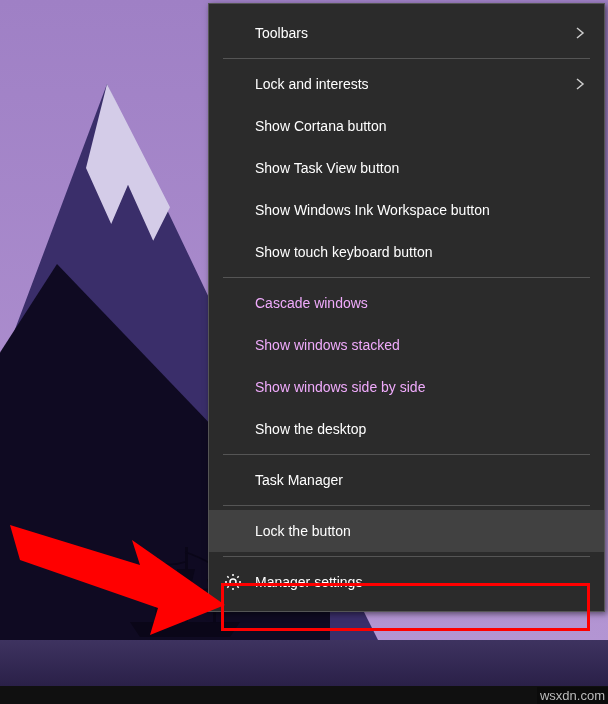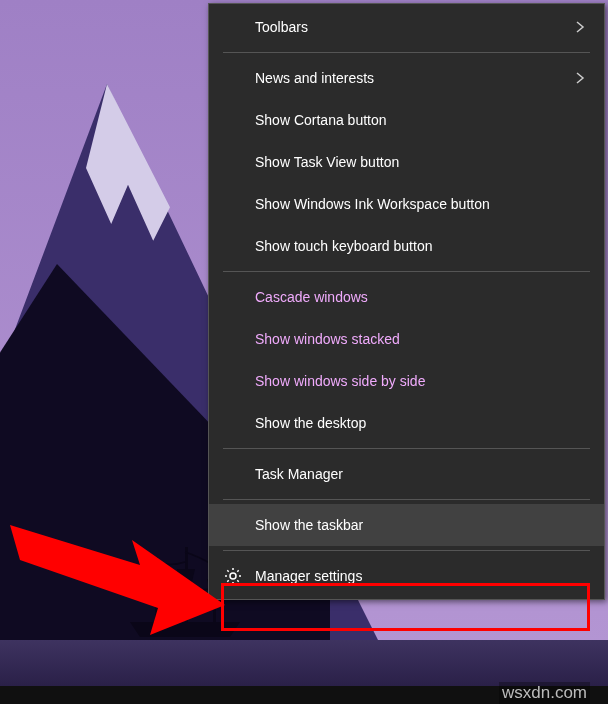--- a/index.html
+++ b/index.html
@@ -74,22 +74,22 @@
       position: absolute;
       bottom: 0;
       left: 0;
       right: 0;
       height: 18px;
       background: #101010;
     }
     .watermark {
       position: absolute;
       bottom: 0;
-      right: 18px;
-      font-size: 17px;
+      right: 0;
+      font-size: 13px;
       color: #bbb;
       background: rgba(0,0,0,0.3);
       padding: 1px 3px;
       font-family: Arial, sans-serif;
     }
     .arrow {
       position: absolute;
       left: 10px;
       top: 495px;
       width: 215px;
@@ -98,21 +98,21 @@
     }
     .context-menu {
       position: absolute;
       top: 3px;
       left: 208px;
       width: 397px;
       background: #2b2b2b;
       border: 1px solid #555;
       box-shadow: 2px 2px 6px rgba(0,0,0,0.5);
       z-index: 4;
-      padding: 2px 0;
+      padding: 8px 0;
     }
     .menu-item {
       display: flex;
       align-items: center;
       height: 42px;
       padding: 0 16px 0 46px;
       color: #fff;
       cursor: default;
       position: relative;
     }
@@ -184,21 +184,21 @@
   <div class="menu-item">
     <span>Toolbars</span>
     <span class="chevron">
       <svg class="chev-svg" viewBox="0 0 12 12">
           <path d="M3 1 L9 6 L3 11" stroke="#ccc" stroke-width="1.5" fill="none"></path>
         </svg>
     </span>
   </div>
   <div class="separator"></div>
   <div class="menu-item">
-    <span>News and interests</span>
+    <span>Lock and interests</span>
     <span class="chevron">
       <svg class="chev-svg" viewBox="0 0 12 12">
           <path d="M3 1 L9 6 L3 11" stroke="#ccc" stroke-width="1.5" fill="none"></path>
         </svg>
     </span>
   </div>
   <div class="menu-item">
     <span>Show Cortana button</span>
   </div>
   <div class="menu-item">
@@ -222,21 +222,21 @@
   </div>
   <div class="menu-item">
     <span>Show the desktop</span>
   </div>
   <div class="separator"></div>
   <div class="menu-item">
     <span>Task Manager</span>
   </div>
   <div class="separator"></div>
   <div class="menu-item hovered">
-    <span>Show the taskbar</span>
+    <span>Lock the button</span>
   </div>
   <div class="separator"></div>
   <div class="menu-item">
     <span class="menu-icon">
       <svg viewBox="0 0 18 18">
           <g fill="none" stroke="#fff" stroke-width="1.5">
             <circle cx="9" cy="9" r="3"></circle>
             <path d="M9 1 L9 3 M9 15 L9 17 M1 9 L3 9 M15 9 L17 9 M3.3 3.3 L4.7 4.7 M13.3 13.3 L14.7 14.7 M3.3 14.7 L4.7 13.3 M13.3 4.7 L14.7 3.3"></path>
           </g>
         </svg>

